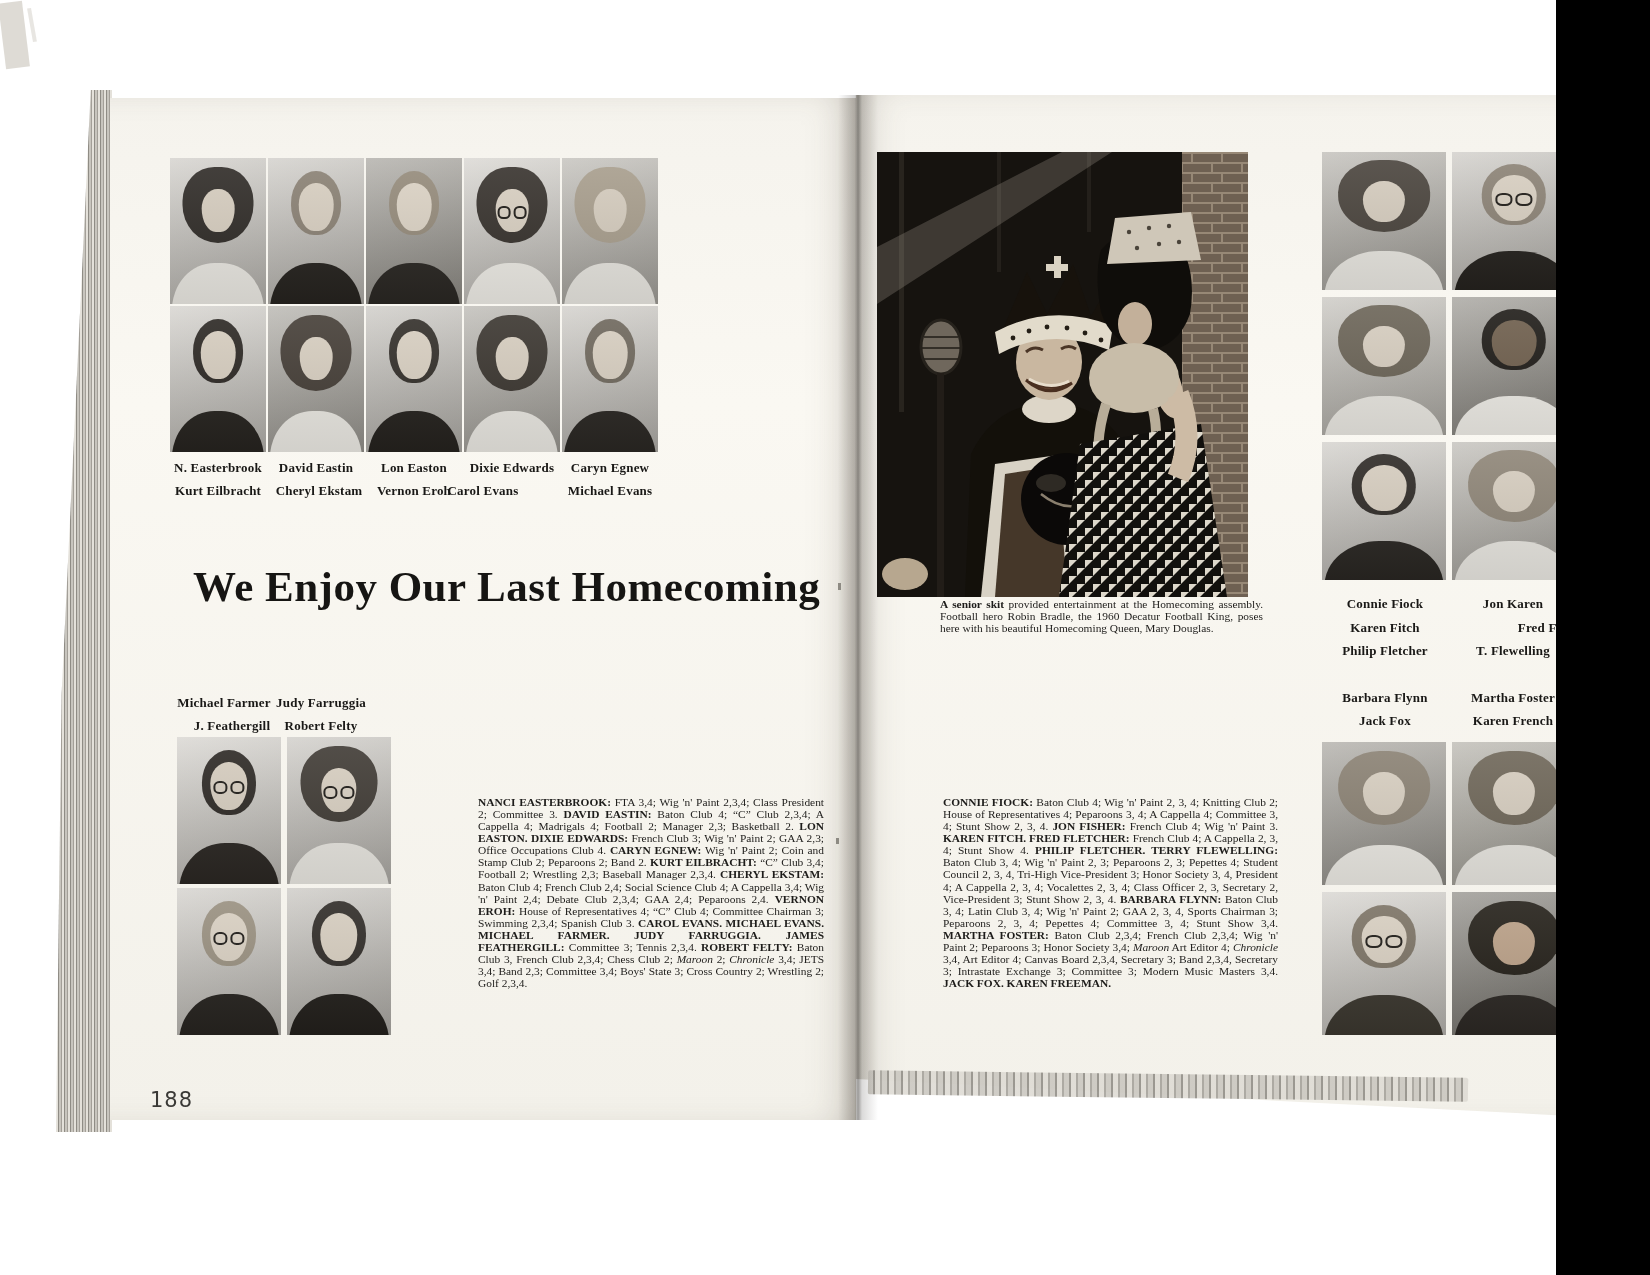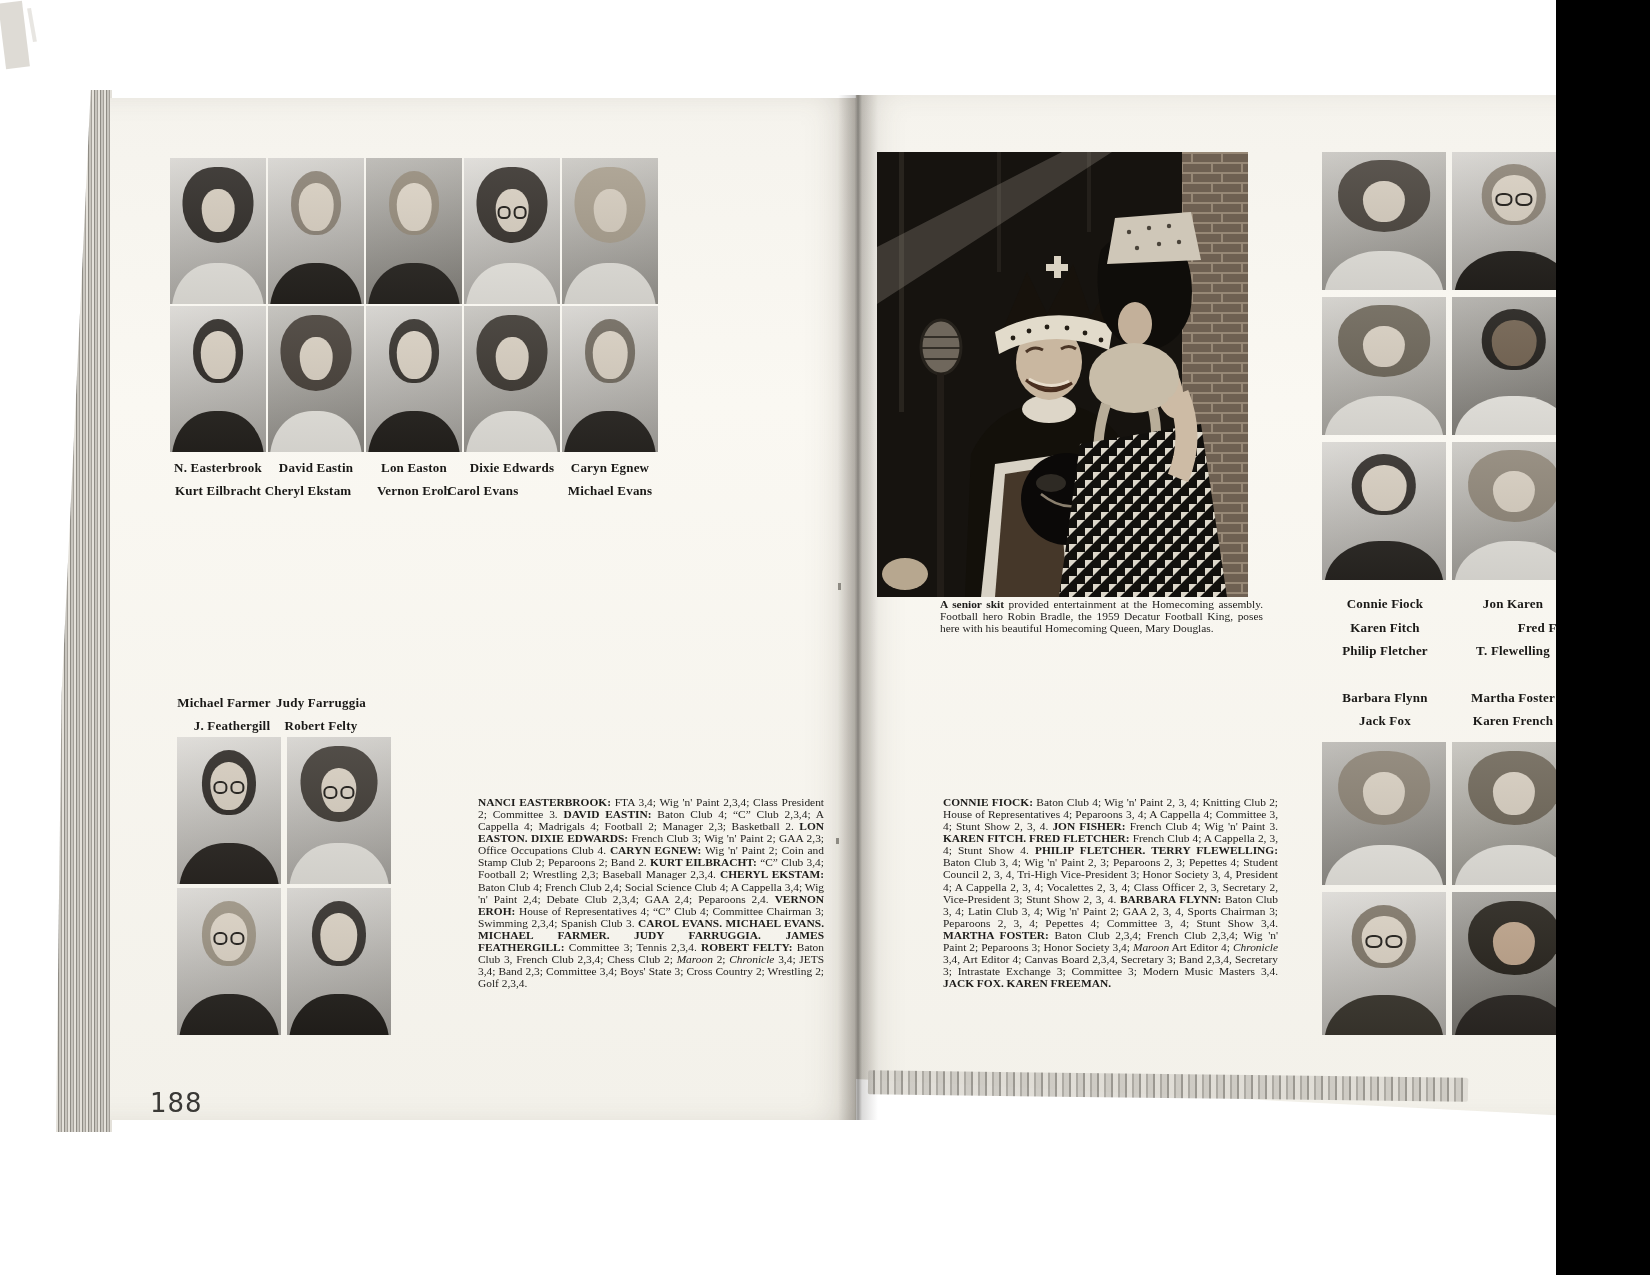--- a/index.html
+++ b/index.html
@@ -57,21 +57,21 @@
   .nm { position:absolute; z-index:3; transform:translateX(-50%); white-space:nowrap;
         font-weight:700; font-size:13px; color:#191816; letter-spacing:.2px; }
   .headline { position:absolute; z-index:3; left:193px; top:562px; margin:0;
               font-size:43px; font-weight:700; color:#161513; letter-spacing:.5px;
               font-family:"Liberation Serif", serif; }
   .txt { position:absolute; z-index:3; font-size:11.4px; line-height:1.06; color:#1d1c1a; text-align:justify; }
   .txtL    { left:478px; top:796px; width:346px; }
   .txtR    { left:943px; top:796px; width:335px; }
   .caption { left:940px; top:598px; width:323px; }
   .folio { position:absolute; z-index:3; font-family:"DejaVu Sans", sans-serif;
-           font-size:26px; color:#3a3936; letter-spacing:1px; }
+           font-size:21px; color:#3a3936; letter-spacing:1px; }
   .folioL { left:150px;  top:1088px; }
   .folioR { left:1602px; top:1084px; }
 
   .photo { position:absolute; z-index:3; left:877px; top:152px; width:371px; height:445px; }
 </style>
 </head>
 <body>
 
 <div id="scene">
 
@@ -141,25 +141,26 @@
         <span class="body"></span>
       </div>
     </div>
 
   <span class="nm" style="left:218px;top:460px">N. Easterbrook</span>
   <span class="nm" style="left:316px;top:460px">David Eastin</span>
   <span class="nm" style="left:414px;top:460px">Lon Easton</span>
   <span class="nm" style="left:512px;top:460px">Dixie Edwards</span>
   <span class="nm" style="left:610px;top:460px">Caryn Egnew</span>
   <span class="nm" style="left:218px;top:483px">Kurt Eilbracht</span>
-  <span class="nm" style="left:308px;top:483px">Cheryl Ekstam</span>
+  <span class="nm" style="left:319px;top:483px">Cheryl Ekstam</span>
   <span class="nm" style="left:414px;top:483px">Vernon Eroh</span>
   <span class="nm" style="left:483px;top:483px">Carol Evans</span>
   <span class="nm" style="left:610px;top:483px">Michael Evans</span>
 
+  <h1 class="headline">We Enjoy Our Last Homecoming</h1>
 
   <span class="nm" style="left:224px;top:695px">Michael Farmer</span>
   <span class="nm" style="left:321px;top:695px">Judy Farruggia</span>
   <span class="nm" style="left:232px;top:718px">J. Feathergill</span>
   <span class="nm" style="left:321px;top:718px">Robert Felty</span>
 
   <div class="grid grid4L">
       <div class="ph" style="--bg: #cfccc6; --hair: #2d2925; --face: #d6cdbf; --suit: #2b2723;">
         <span class="hair"></span>
         <span class="face"></span>
@@ -267,21 +268,21 @@
       <ellipse cx="258" cy="172" rx="17" ry="22" fill="#c3b09a"></ellipse>
       <ellipse cx="291" cy="236" rx="14" ry="31" fill="#cdbba5" transform="rotate(-15 291 236)"></ellipse>
       <ellipse cx="257" cy="226" rx="45" ry="35" fill="#c8bda9"></ellipse>
       <path d="M229 252 q-13 42 -4 72 M276 257 q7 30 -2 56" stroke="#b8ad99" stroke-width="10" fill="none"></path>
       <polygon points="203,292 324,272 350,445 182,445" fill="url(#pHound)"></polygon>
       <path d="M301 242 Q318 285 301 326" stroke="#cdbba5" stroke-width="22" fill="none"></path>
     </g>
     <ellipse cx="28" cy="422" rx="23" ry="16" fill="#b7a78f"></ellipse>
   </svg>
 
-  <div class="txt caption"><span style="font-weight: 700; margin-top: 20px;">A senior skit</span><span> provided entertainment at the Homecoming assembly. Football hero Robin Bradle, the 1959 Decatur Football King, poses here with his beautiful Homecoming Queen, Mary Douglas.</span></div>
+  <div class="txt caption"><span style="font-weight: 700; margin-top: 20px;">A senior skit</span><span> provided entertainment at the Homecoming assembly. Football hero Robin Bradle, the 1960 Decatur Football King, poses here with his beautiful Homecoming Queen, Mary Douglas.</span></div>
 
   <div class="txt txtR"><span style="font-weight: 700;">CONNIE FIOCK:</span><span> Baton Club 4; Wig 'n' Paint 2, 3, 4; Knitting Club 2; House of Representatives 4; Peparoons 3, 4; A Cappella 4; Committee 3, 4; Stunt Show 2, 3, 4. </span><span style="font-weight: 700;">JON FISHER:</span><span> French Club 4; Wig 'n' Paint 3. </span><span style="font-weight: 700;">KAREN FITCH.  FRED FLETCHER:</span><span> French Club 4; A Cappella 2, 3, 4; Stunt Show 4. </span><span style="font-weight: 700;">PHILIP FLETCHER.  TERRY FLEWELLING:</span><span> Baton Club 3, 4; Wig 'n' Paint 2, 3; Peparoons 2, 3; Pepettes 4; Student Council 2, 3, 4, Tri-High Vice-President 3; Honor Society 3, 4, President 4; A Cappella 2, 3, 4; Vocalettes 2, 3, 4; Class Officer 2, 3, Secretary 2, Vice-President 3; Stunt Show 2, 3, 4. </span><span style="font-weight: 700;">BARBARA FLYNN:</span><span> Baton Club 3, 4; Latin Club 3, 4; Wig 'n' Paint 2; GAA 2, 3, 4, Sports Chairman 3; Peparoons 2, 3, 4; Pepettes 4; Committee 3, 4; Stunt Show 3,4. </span><span style="font-weight: 700;">MARTHA FOSTER:</span><span> Baton Club 2,3,4; French Club 2,3,4; Wig 'n' Paint 2; Peparoons 3; Honor Society 3,4; </span><span style="font-style: italic;">Maroon</span><span> Art Editor 4; </span><span style="font-style: italic;">Chronicle</span><span> 3,4, Art Editor 4; Canvas Board 2,3,4, Secretary 3; Band 2,3,4, Secretary 3; Intrastate Exchange 3; Committee 3; Modern Music Masters 3,4. </span><span style="font-weight: 700;">JACK FOX.  KAREN FREEMAN.</span></div>
 
   <div class="grid grid6R">
       <div class="ph wide" style="--bg: #b2afa8; --hair: #4a443d; --face: #d6cdbf; --suit: #e9e7e1;">
         <span class="hair"></span>
         <span class="face"></span>
         <span class="body"></span>
       </div>
       <div class="ph" style="--bg: #c6c3bd; --hair: #8c8376; --face: #d9d0c2; --suit: #25221e;">

